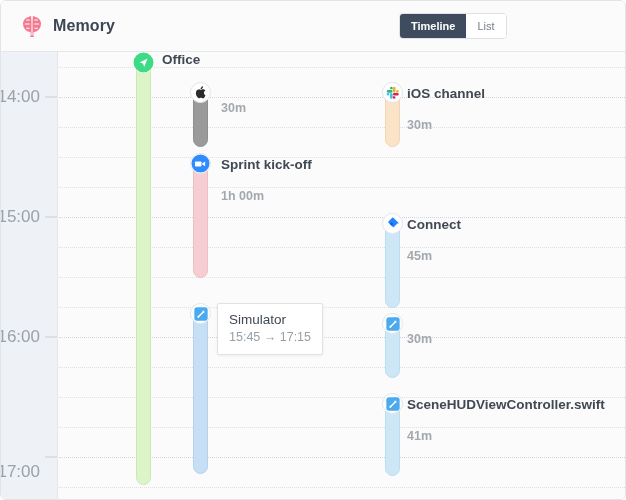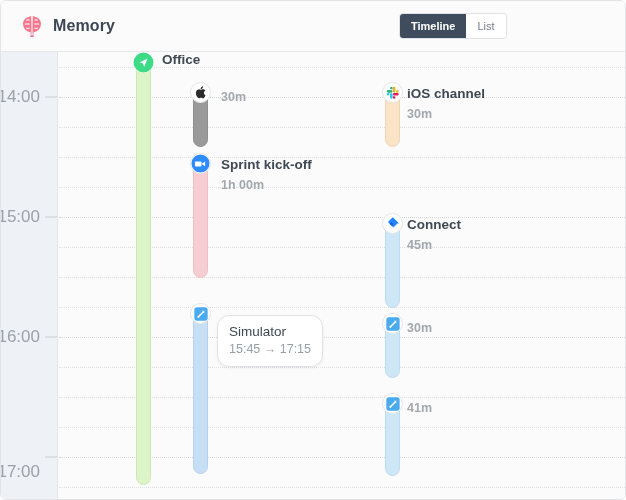--- a/index.html
+++ b/index.html
@@ -118,36 +118,35 @@
   .evt-text { position: absolute; white-space: nowrap; font-weight: bold; }
   .evt-title {
     font-size: 13.5px;
     color: #404953;
     line-height: 17px;
   }
   .evt-sub {
     font-size: 12.5px;
     color: #a2a8ae;
     line-height: 16px;
-    margin-top: 4px;
+    margin-top: 15px;
   }
   .grp-title {
     font-size: 13.5px;
     color: #404953;
   }
 
   
   .tooltip {
     position: absolute;
     background: #ffffff;
     border: 1px solid #e0e2e5;
-    border-radius: 12px;
+    border-radius: 2px;
     padding: 7px 11px 8px 11px;
     box-shadow: 0 1px 3px rgba(0,0,0,.06);
-    margin-top: 12px;
   }
   .tt-title { font-size: 13.5px; color: #404953; line-height: 17px; }
   .tt-sub   { font-size: 12.5px; color: #97a0a8; line-height: 17px; margin-top: 1px; }
 </style>
 </head>
 <body>
 
 <div class="app">
 
   <div class="header">
@@ -290,18 +289,19 @@
         <div class="bar" style="left: 326px; top: 346px; height: 78px; background: rgb(205, 231, 247); border: 1px solid rgb(188, 220, 240);"></div>
         <div class="evt-icon" style="left: 323px; top: 341px;">
           <svg width="16" height="16" viewBox="0 0 24 24">
             <rect x="2" y="2" width="20" height="20" rx="4" fill="#4aaaf0"></rect>
             <path d="M8.5 15.8 15.4 8.9" stroke="#ffffff" stroke-width="2.2" stroke-linecap="round"></path>
             <path d="M13.4 7.2 l3.6 0 0 3.6z" fill="#ffffff"></path>
             <circle cx="8.0" cy="16.3" r="1.6" fill="#ffffff"></circle>
           </svg>
         </div>
         <div class="evt-text" style="left: 348px; top: 344px;">
+          <div class="evt-title">SceneHUDViewController.swift</div>
           <div class="evt-sub">41m</div>
         </div>
       </div>
   </div>
 
 </div>
 
 </body></html>

